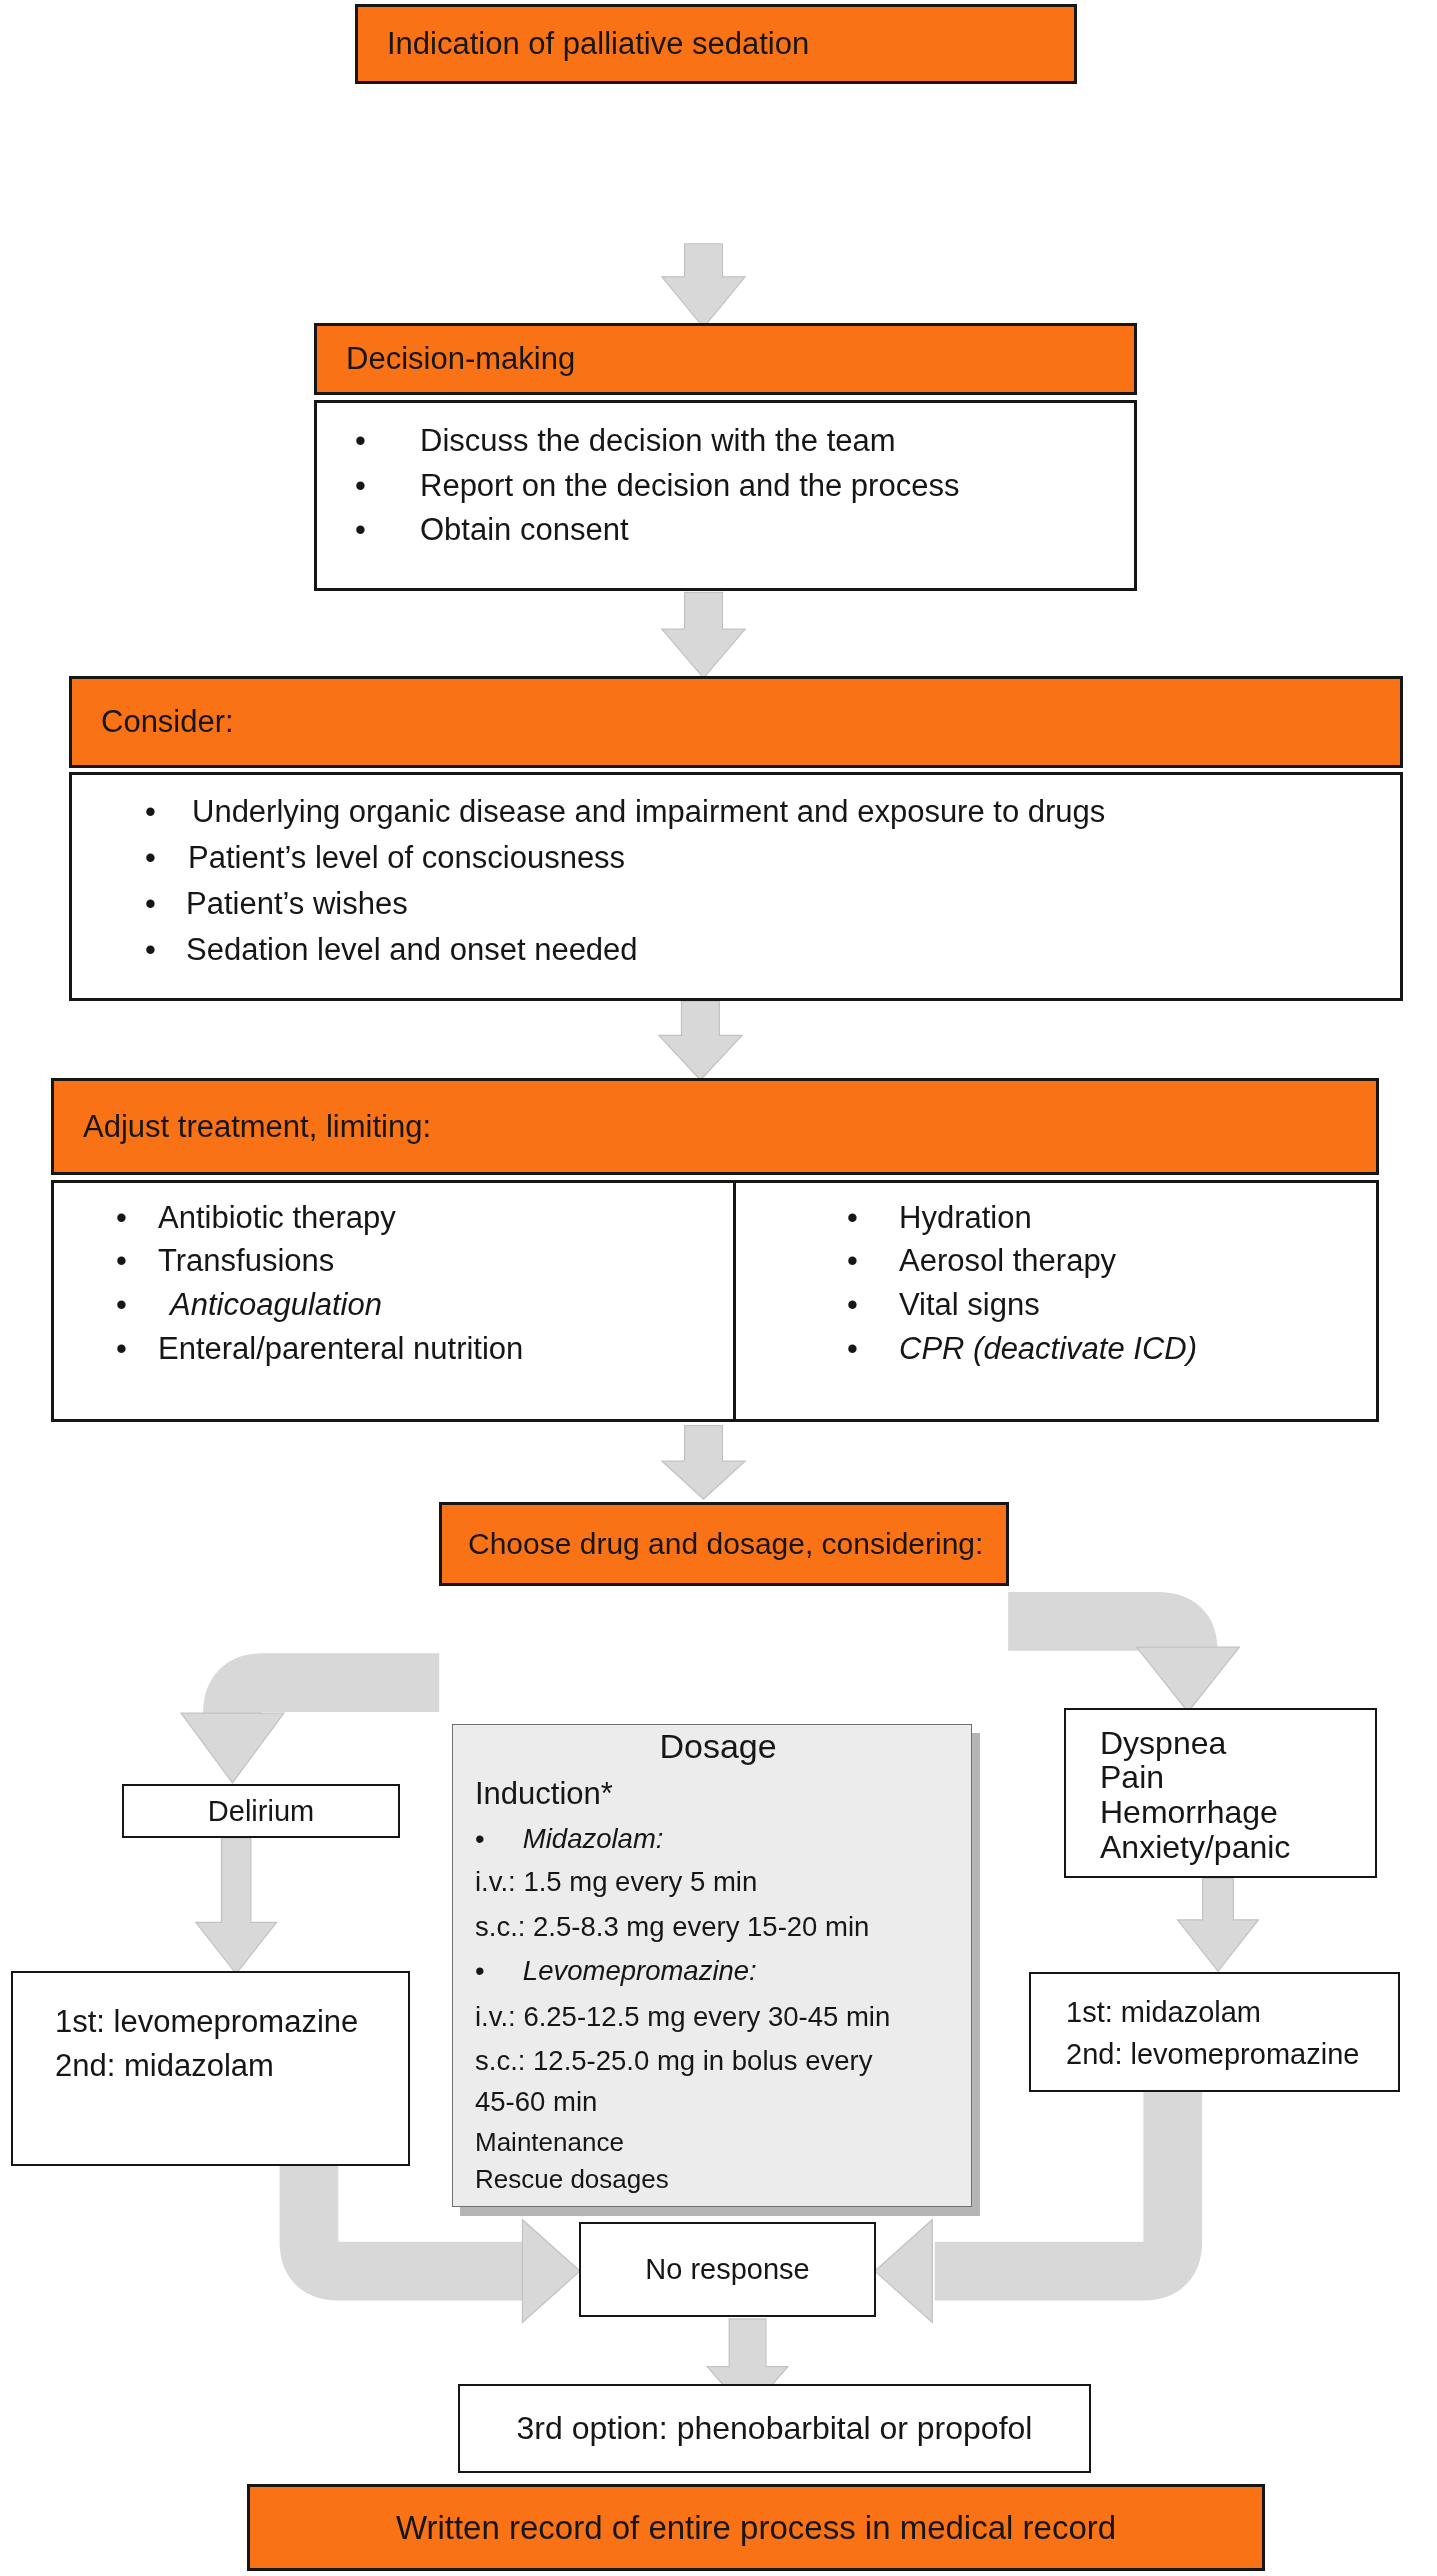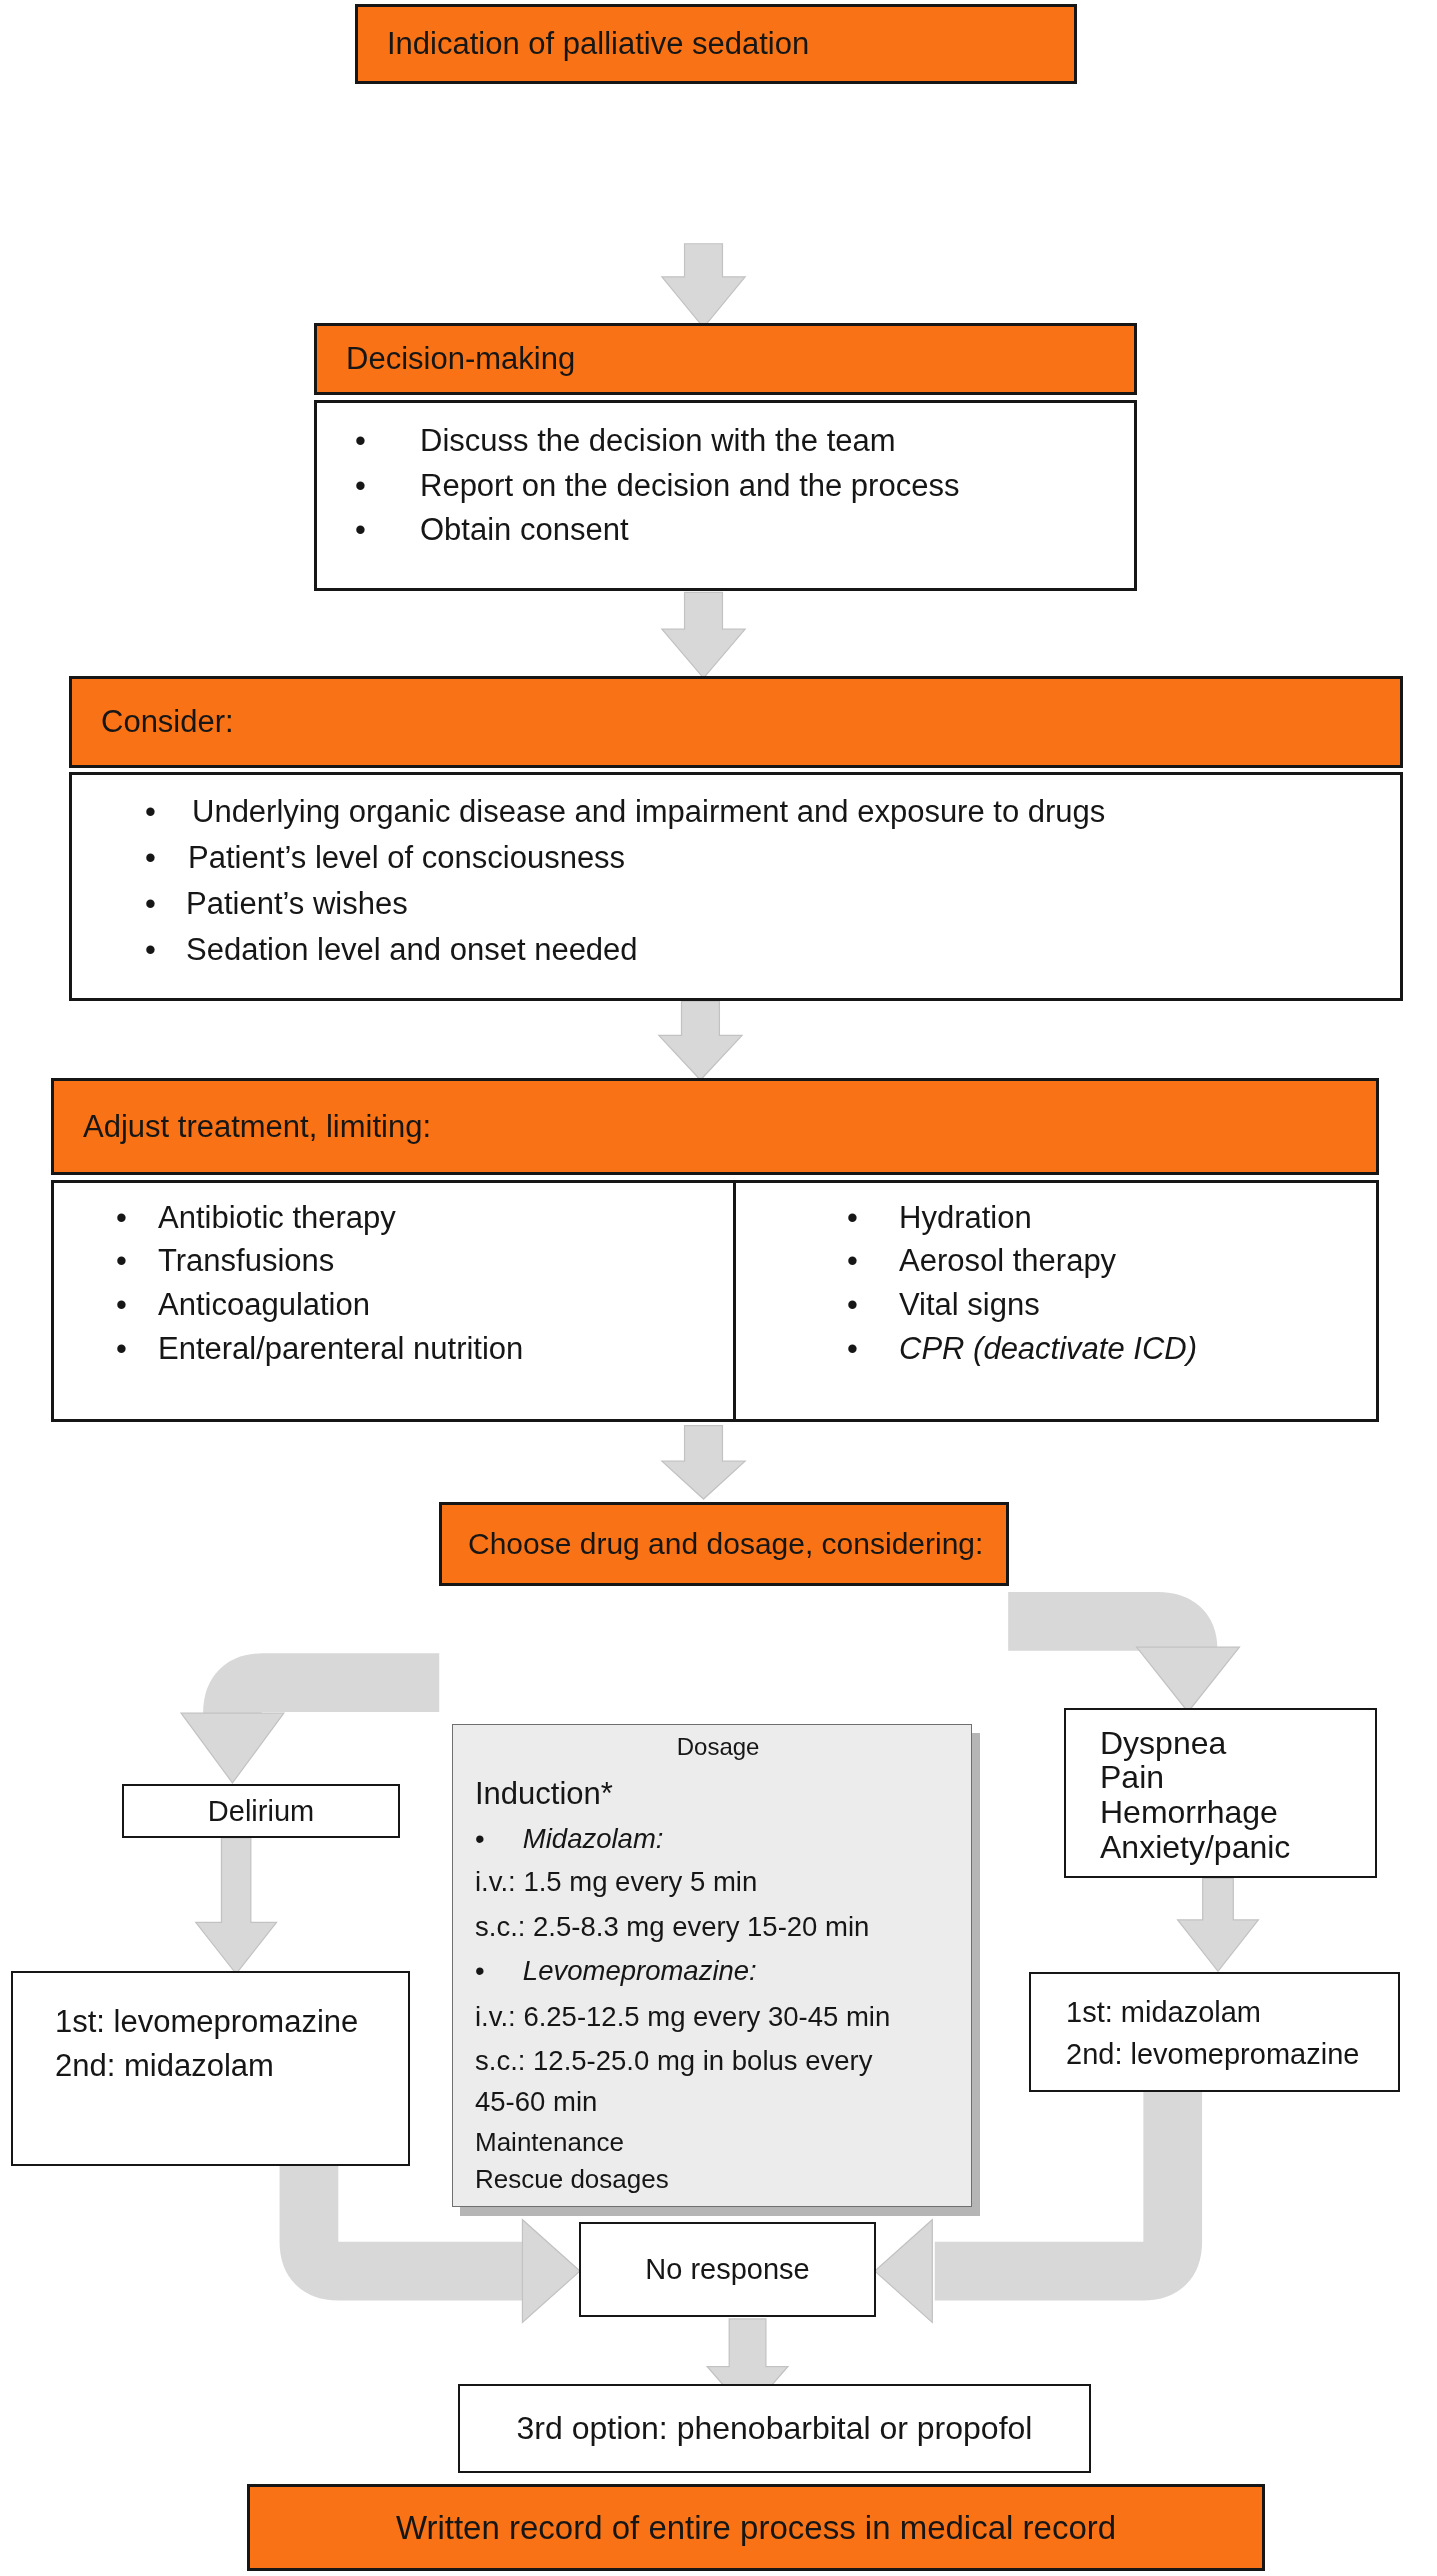--- a/index.html
+++ b/index.html
@@ -99,21 +99,21 @@
     <div class="row" style="left:0;top:18.4px;width:673px;">
       <span class="blt" style="left:62px;"></span>
       <span class="rtxt" style="left:104px;">Antibiotic therapy</span>
     </div>
     <div class="row" style="left:0;top:61px;width:673px;">
       <span class="blt" style="left:62px;"></span>
       <span class="rtxt" style="left:104px;">Transfusions</span>
     </div>
     <div class="row" style="left:0;top:105px;width:673px;">
       <span class="blt" style="left:62px;"></span>
-      <span class="rtxt" style="left:104px;">Anticoagulation</span>
+      <span class="rtxt" style="left:116px;font-style:italic;">Anticoagulation</span>
     </div>
     <div class="row" style="left:0;top:149px;width:673px;">
       <span class="blt" style="left:62px;"></span>
       <span class="rtxt" style="left:104px;">Enteral/parenteral nutrition</span>
     </div>
     <div class="row" style="left:0;top:18.4px;width:100%;">
       <span class="blt" style="left:793px;"></span>
       <span class="rtxt" style="left:845px;">Hydration</span>
     </div>
     <div class="row" style="left:0;top:61px;width:100%;">
@@ -129,21 +129,21 @@
       <span class="rtxt" style="left:845px;font-style:italic;">CPR (deactivate ICD)</span>
     </div>
   </div>
 
   <div class="box hdr" style="left:439px;top:1502px;width:570px;height:84px;">
     <div class="title" style="left:26px;font-size:30px;">Choose drug and dosage, considering:</div>
   </div>
 
   <div class="dshadow" style="left:460px;top:1733px;width:520px;height:483px;"></div>
   <div class="dsg" style="left:452px;top:1724px;width:520px;height:483px;">
-    <div class="dline" style="top:4.9px;text-align:center;font-size:24px;">Dosage</div>
+    <div class="dline" style="top:4.9px;text-align:center;font-size:34px;">Dosage</div>
     <div class="dline" style="top:52px;font-size:31px;">Induction*</div>
     <div class="dline" style="top:97px;">
       <span>•&nbsp;&nbsp;&nbsp;&nbsp;&nbsp;</span><span class="ital">Midazolam:</span>
     </div>
     <div class="dline" style="top:140px;">i.v.: 1.5 mg every 5 min</div>
     <div class="dline" style="top:185px;">s.c.: 2.5-8.3 mg every 15-20 min</div>
     <div class="dline" style="top:229px;">
       <span>•&nbsp;&nbsp;&nbsp;&nbsp;&nbsp;</span><span class="ital">Levomepromazine:</span>
     </div>
     <div class="dline" style="top:275px;">i.v.: 6.25-12.5 mg every 30-45 min</div>

